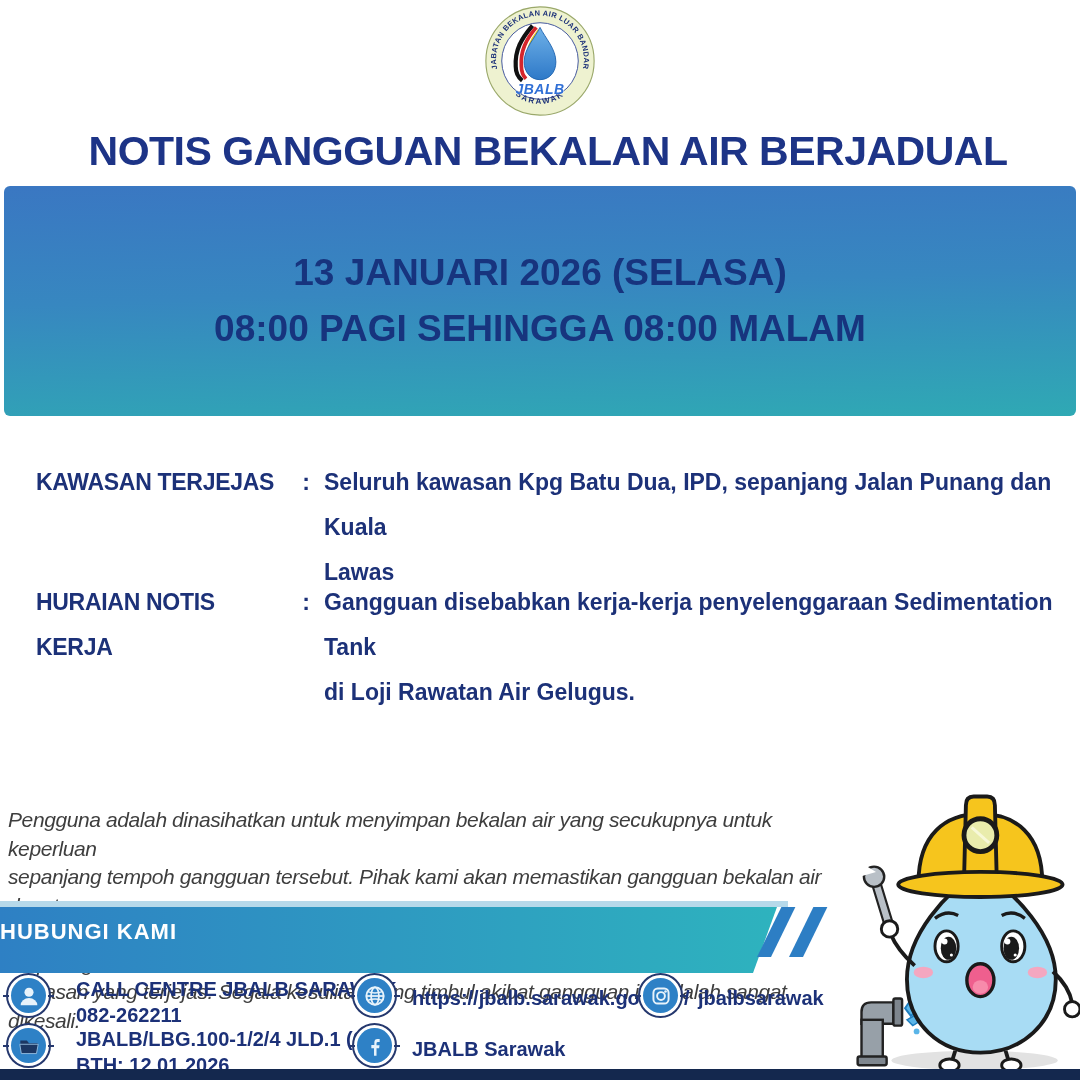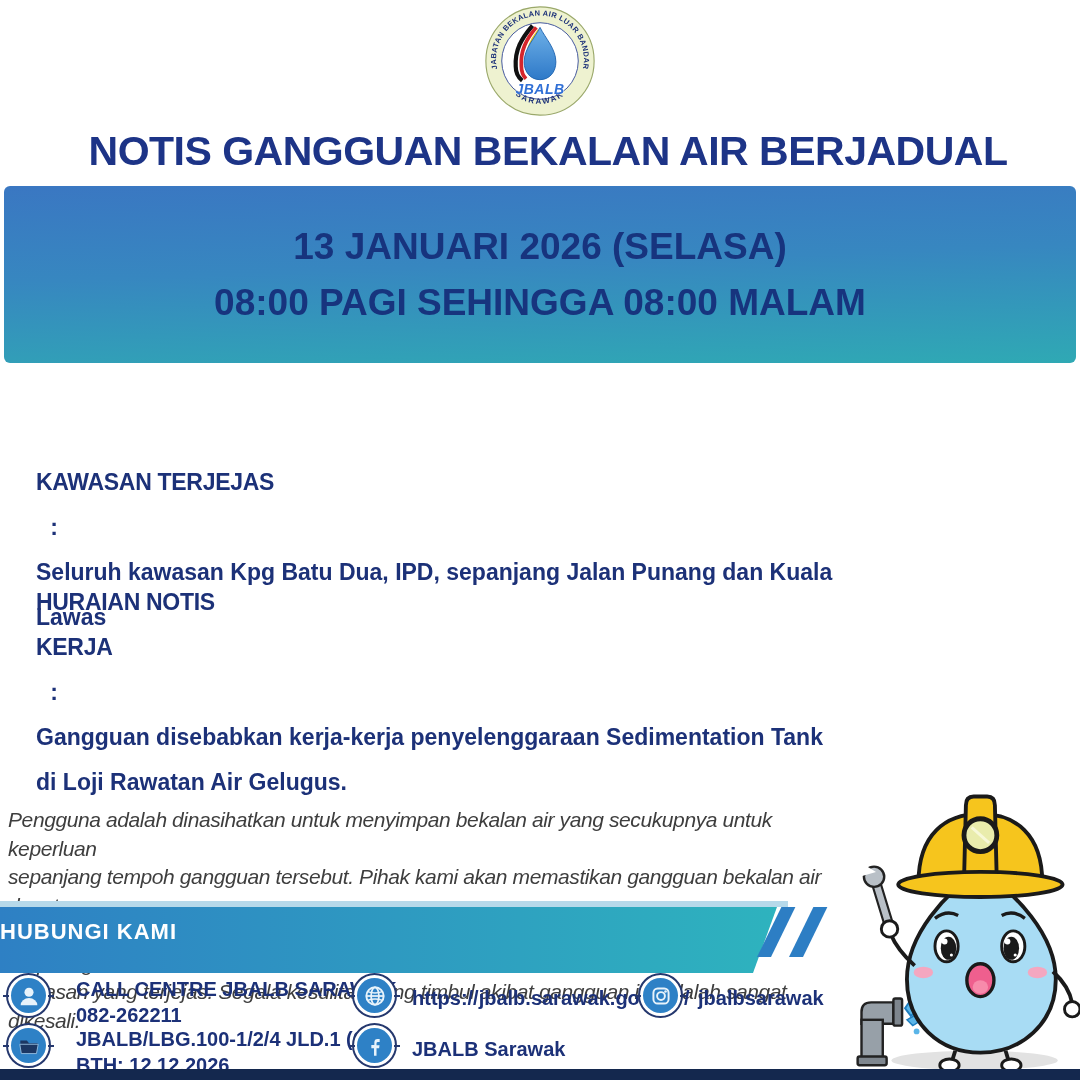--- a/index.html
+++ b/index.html
@@ -5,32 +5,32 @@
   html,body{margin:0;padding:0;background:#fff;}
   .poster{position:relative;width:1080px;height:1080px;background:#ffffff;overflow:hidden;
           font-family:"Liberation Sans",sans-serif;color:#1c3178;}
 
   
   .logo{position:absolute;left:484px;top:5px;width:112px;height:112px;}
   .title{position:absolute;left:0;right:0;top:128px;text-align:center;
          font-size:41px;font-weight:bold;letter-spacing:-0.5px;color:#1d3487;white-space:nowrap;padding-left:16px;}
 
   
-  .banner{position:absolute;left:4px;right:4px;top:186px;height:177px;border-radius:6px;
+  .banner{position:absolute;left:4px;right:4px;top:186px;height:230px;border-radius:6px;
           background:linear-gradient(178deg,#3a77c2 0%,#3787c0 45%,#2fa9b4 100%);
           display:flex;flex-direction:column;align-items:center;justify-content:center;gap:4px;}
   .banner .line{font-size:37px;font-weight:bold;color:#17347e;line-height:52px;white-space:nowrap;}
 
   
   .location{position:absolute;left:170px;top:405px;display:flex;gap:110px;
             font-size:29px;font-weight:bold;color:#1d3487;white-space:nowrap;}
 
   
   .detail{position:absolute;left:36px;right:16px;display:flex;
-          font-size:23px;font-weight:bold;color:#1c3178;flex-direction:column;}
+          font-size:23px;font-weight:bold;color:#1c3178;}
   .detail .lbl{width:252px;line-height:45px;letter-spacing:-0.3px;flex:none;}
   .detail .sep{width:36px;line-height:45px;text-align:center;flex:none;}
   .detail .val{flex:1;}
   .detail .val div{line-height:45px;}
   .d-kawasan{top:460px;}
   .d-huraian{top:580px;}
 
   
   .advisory{position:absolute;left:8px;top:806px;width:840px;
             font-style:italic;font-size:21px;line-height:28.7px;letter-spacing:-0.4px;color:#3e3e3e;}
@@ -145,21 +145,21 @@
   <div class="cicon" style="left:6px;top:1023px;">
     <div class="disc">
         <svg width="26" height="26" viewBox="0 0 24 24">
       <path d="M4,7 h6 l2,2.4 h8 v2 h-16 Z" fill="#1c3763"></path>
       <path d="M3.5,10.4 h17 l-1.6,8.6 h-14 Z" fill="#1c3763" stroke="#9cc4e4" stroke-width="0.8"></path>
     </svg>
       </div>
   </div>
   <div class="ctext" style="left:76px;top:1026px;">
     <div>JBALB/LBG.100-1/2/4 JLD.1 (033)</div>
-    <div>BTH: 12.12.2026</div>
+    <div>BTH: 12.01.2026</div>
   </div>
 
   <div class="cicon" style="left:352px;top:973px;">
     <div class="disc">
         <svg width="26" height="26" viewBox="0 0 24 24">
       <circle cx="12" cy="12" r="8" fill="none" stroke="#e8f3fb" stroke-width="1.8"></circle>
       <ellipse cx="12" cy="12" rx="3.6" ry="8" fill="none" stroke="#e8f3fb" stroke-width="1.6"></ellipse>
       <line x1="4" y1="12" x2="20" y2="12" stroke="#e8f3fb" stroke-width="1.6"></line>
       <path d="M5.2,8 Q12,10.6 18.8,8" fill="none" stroke="#e8f3fb" stroke-width="1.4"></path>
       <path d="M5.2,16 Q12,13.4 18.8,16" fill="none" stroke="#e8f3fb" stroke-width="1.4"></path>

